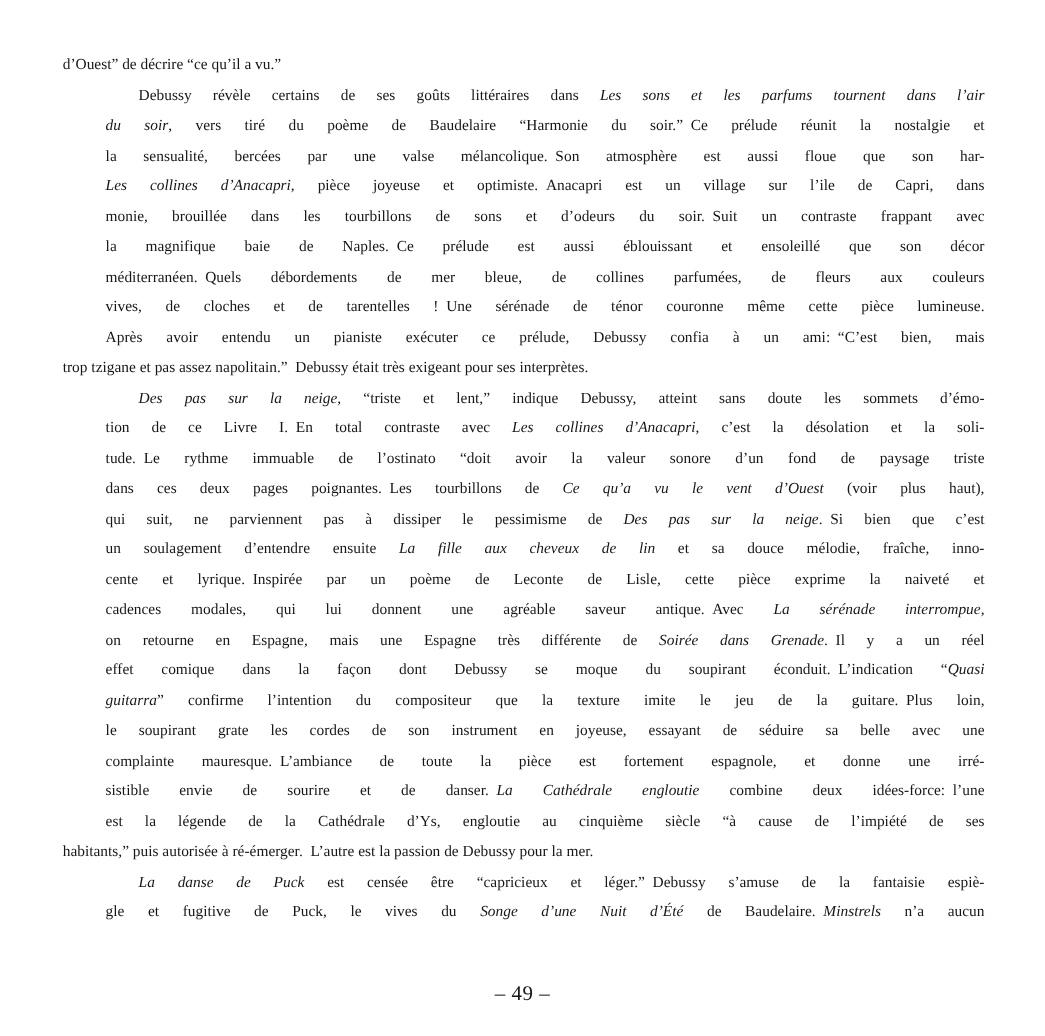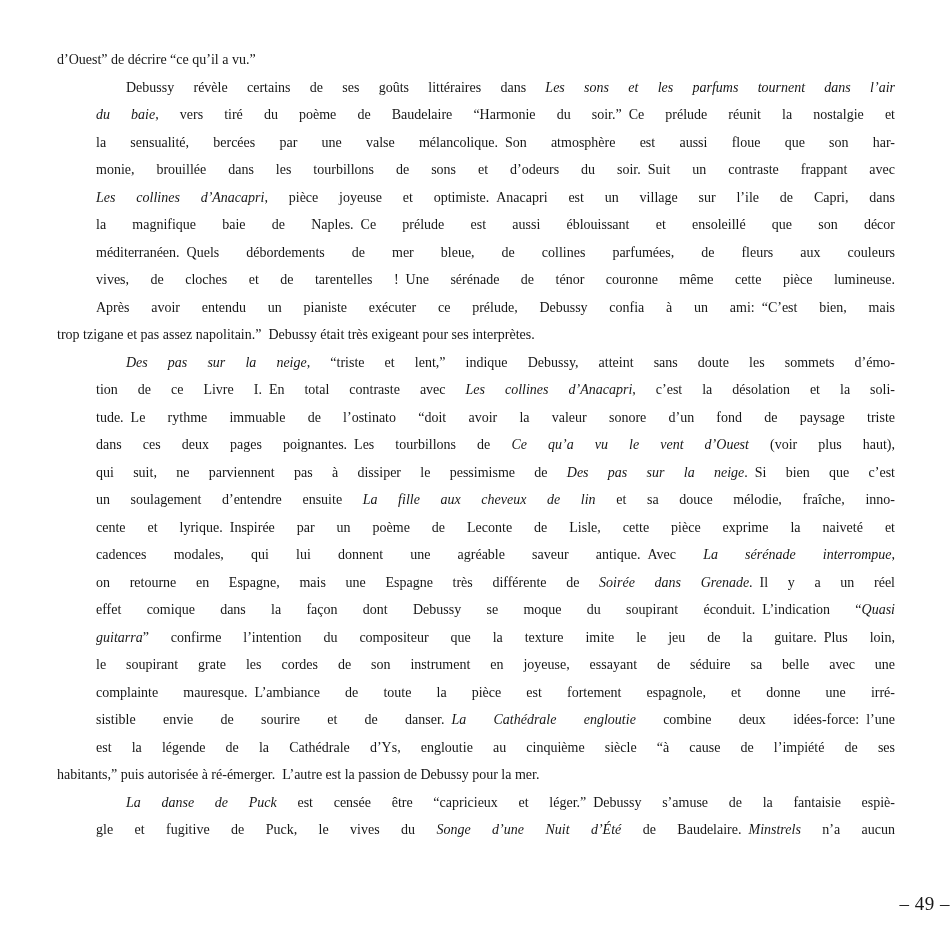--- a/index.html
+++ b/index.html
@@ -35,37 +35,37 @@
     text-indent: 30px;
   }
   .line i {
     font-style: italic;
   }
   .footer {
     position: absolute;
     left: 0;
     right: 0;
     top: 893px;
-    text-align: right;
+    text-align: center;
     font-size: 19px;
     letter-spacing: 0.5px;
     color: #161616;
   }
 </style>
 </head>
 <body>
 
 <div class="page">
   <div class="text-block">
       <div class="line"><span>d’Ouest” de décrire “ce qu’il a vu.”</span></div>
       <div class="line j indent"><span>Debussy révèle certains de ses goûts littéraires dans </span><i>Les sons et les parfums tournent dans l’air</i></div>
-      <div class="line j"><i>du baie</i><span>, vers tiré du poème de Baudelaire “Harmonie du soir.” Ce prélude réunit la nostalgie et</span></div>
+      <div class="line j"><i>du soir</i><span>, vers tiré du poème de Baudelaire “Harmonie du soir.” Ce prélude réunit la nostalgie et</span></div>
       <div class="line j"><span>la sensualité, bercées par une valse mélancolique. Son atmosphère est aussi floue que son har-</span></div>
+      <div class="line j"><i>Les collines d’Anacapri</i><span>, pièce joyeuse et optimiste. Anacapri est un village sur l’ile de Capri, dans</span></div>
       <div class="line j"><span>monie, brouillée dans les tourbillons de sons et d’odeurs du soir. Suit un contraste frappant avec</span></div>
-      <div class="line j"><i>Les collines d’Anacapri</i><span>, pièce joyeuse et optimiste. Anacapri est un village sur l’ile de Capri, dans</span></div>
       <div class="line j"><span>la magnifique baie de Naples. Ce prélude est aussi éblouissant et ensoleillé que son décor</span></div>
       <div class="line j"><span>méditerranéen. Quels débordements de mer bleue, de collines parfumées, de fleurs aux couleurs</span></div>
       <div class="line j"><span>vives, de cloches et de tarentelles ! Une sérénade de ténor couronne même cette pièce lumineuse.</span></div>
       <div class="line j"><span>Après avoir entendu un pianiste exécuter ce prélude, Debussy confia à un ami: “C’est bien, mais</span></div>
       <div class="line"><span>trop tzigane et pas assez napolitain.” Debussy était très exigeant pour ses interprètes.</span></div>
       <div class="line j indent"><i>Des pas sur la neige</i><span>, “triste et lent,” indique Debussy, atteint sans doute les sommets d’émo-</span></div>
       <div class="line j"><span>tion de ce Livre I. En total contraste avec </span><i>Les collines d’Anacapri</i><span>, c’est la désolation et la soli-</span></div>
       <div class="line j"><span>tude. Le rythme immuable de l’ostinato “doit avoir la valeur sonore d’un fond de paysage triste</span></div>
       <div class="line j"><span>dans ces deux pages poignantes. Les tourbillons de </span><i>Ce qu’a vu le vent d’Ouest</i><span> (voir plus haut),</span></div>
       <div class="line j"><span>qui suit, ne parviennent pas à dissiper le pessimisme de </span><i>Des pas sur la neige</i><span>. Si bien que c’est</span></div>

